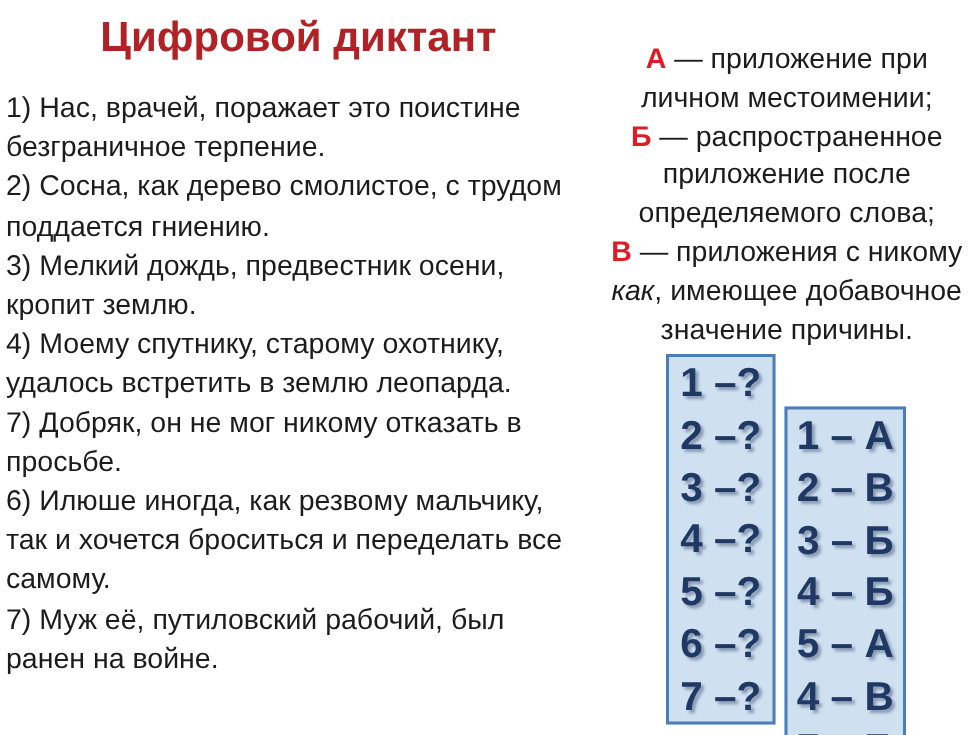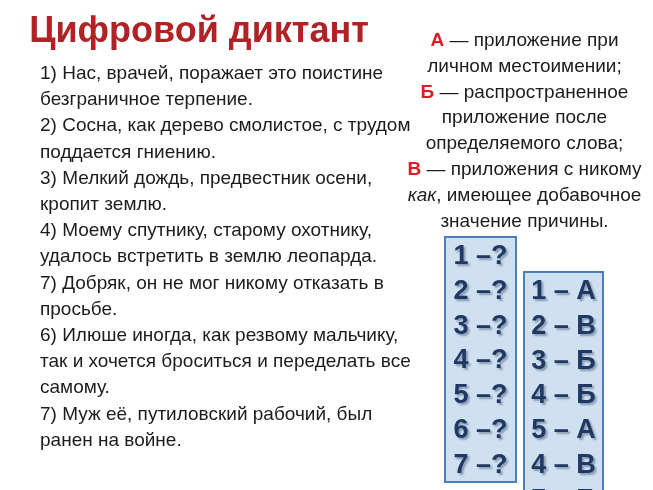--- a/index.html
+++ b/index.html
@@ -7,33 +7,33 @@
     position:relative;
     width:653px;height:490px;
     background:#ffffff;
     overflow:hidden;
     font-family:"Liberation Sans", sans-serif;
   }
   .title{
     position:absolute;
     left:0; top:9px; width:398px;
     text-align:center;
-    font-size:36px;
+    font-size:28px;
     font-weight:bold;
     color:#b02226;
     letter-spacing:0px;
   }
   .sentences{
     position:absolute;
     left:4px; top:60px; width:400px;
     font-size:19px;
     line-height:26.2px;
     color:#1c1c1c;
   }
-  .sentences .line{white-space:nowrap;margin-left:36px;}
+  .sentences .line{white-space:nowrap;}
   .definitions{
     position:absolute;
     left:396px; top:27px; width:257px;
     font-size:19px;
     line-height:25.8px;
     color:#1c1c1c;
     text-align:center;
   }
   .definitions .line{white-space:nowrap;}
   .marker{

